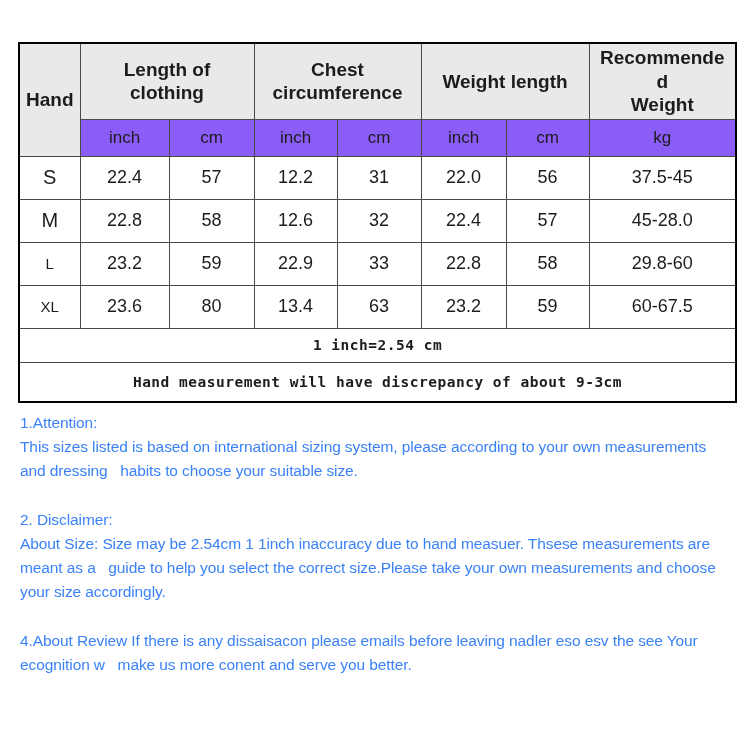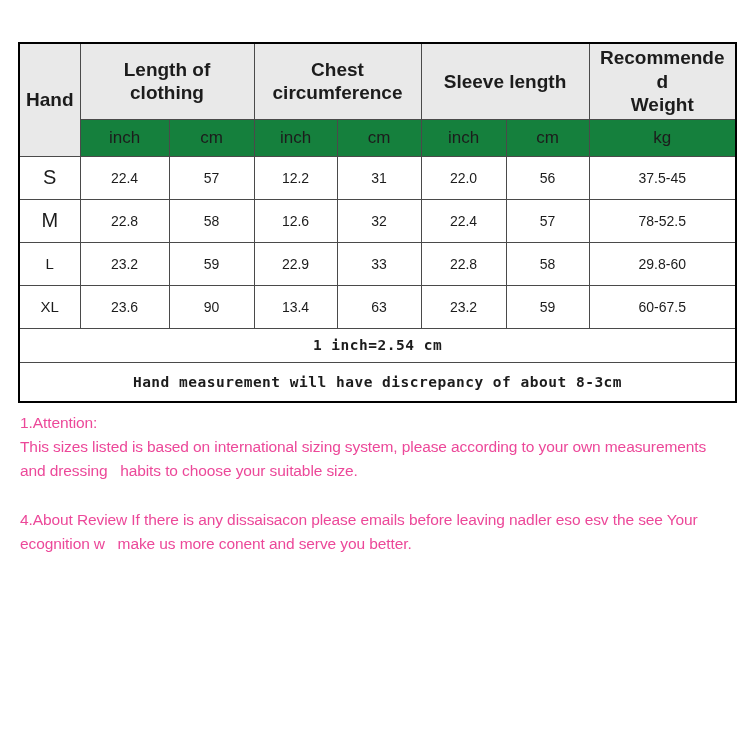--- a/index.html
+++ b/index.html
@@ -33,25 +33,25 @@
   tr.header-main { height: 76px; }
   tr.header-main td {
     background: #e9e9e9;
     font-weight: bold;
     font-size: 19px;
     line-height: 1.22;
     white-space: pre-line;
   }
   tr.header-units { height: 37px; }
   tr.header-units td {
-    background: #15803d;
+    background: #8b5cf6;
     font-size: 17px;
   }
   tr.data-row { height: 43px; }
-  tr.data-row td { font-size: 14px; }
+  tr.data-row td { font-size: 18px; }
   tr.data-row td.size-cell { font-size: 20px; }
   tr.data-row.small-size td.size-cell { font-size: 15px; }
 
   tr.note-row td {
     font-family: "DejaVu Sans Mono", monospace;
     font-weight: bold;
     font-size: 14.5px;
     letter-spacing: 0.5px;
   }
   tr.note-row.conversion { height: 34px; padding-left: 8px; }
@@ -60,21 +60,21 @@
   
   .notes-area {
     margin: 8px 8px 0 20px;
     width: 722px;
   }
   .note-block {
     white-space: pre-wrap;
     font-size: 15.5px;
     line-height: 24px;
     letter-spacing: -0.1px;
-    color: #ec4899;
+    color: #3b82f6;
     margin: 0 0 25px 0;
   }
   .note-block.last { margin-bottom: 0; }
 </style>
 </head>
 <body>
 
 <div class="page">
 
   <table class="size-chart">
@@ -88,21 +88,21 @@
       <col style="width:83px">
       <col style="width:147px">
     </colgroup>
     <tbody>
       <tr class="header-main">
         <td rowspan="2">Hand</td>
         <td colspan="2">Length of
 clothing</td>
         <td colspan="2">Chest
 circumference</td>
-        <td colspan="2">Sleeve length</td>
+        <td colspan="2">Weight length</td>
         <td>Recommende
 d
 Weight</td>
       </tr>
       <tr class="header-units">
         <td>inch</td>
         <td>cm</td>
         <td>inch</td>
         <td>cm</td>
         <td>inch</td>
@@ -121,53 +121,57 @@
         <td>37.5-45</td>
       </tr>
       <tr class="data-row">
         <td class="size-cell">M</td>
         <td>22.8</td>
         <td>58</td>
         <td>12.6</td>
         <td>32</td>
         <td>22.4</td>
         <td>57</td>
-        <td>78-52.5</td>
+        <td>45-28.0</td>
       </tr>
       <tr class="data-row small-size">
         <td class="size-cell">L</td>
         <td>23.2</td>
         <td>59</td>
         <td>22.9</td>
         <td>33</td>
         <td>22.8</td>
         <td>58</td>
         <td>29.8-60</td>
       </tr>
       <tr class="data-row small-size">
         <td class="size-cell">XL</td>
         <td>23.6</td>
-        <td>90</td>
+        <td>80</td>
         <td>13.4</td>
         <td>63</td>
         <td>23.2</td>
         <td>59</td>
         <td>60-67.5</td>
       </tr>
 
       <tr class="note-row conversion">
         <td colspan="8">1 inch=2.54 cm</td>
       </tr>
       <tr class="note-row measurement">
-        <td colspan="8">Hand measurement will have discrepancy of about 8-3cm</td>
+        <td colspan="8">Hand measurement will have discrepancy of about 9-3cm</td>
       </tr>
     </tbody>
   </table>
 
   <div class="notes-area">
     <div class="note-block">1.Attention:
 This sizes listed is based on international sizing system, please according to your own measurements
 and dressing   habits to choose your suitable size.</div>
+    <div class="note-block">2. Disclaimer:
+About Size: Size may be 2.54cm 1 1inch inaccuracy due to hand measuer. Thsese measurements are
+meant as a   guide to help you select the correct size.Please take your own measurements and choose
+your size accordingly.</div>
     <div class="note-block last">4.About Review If there is any dissaisacon please emails before leaving nadler eso esv the see Your
 ecognition w   make us more conent and serve you better.</div>
   </div>
 
 </div>
 
 </body></html>

